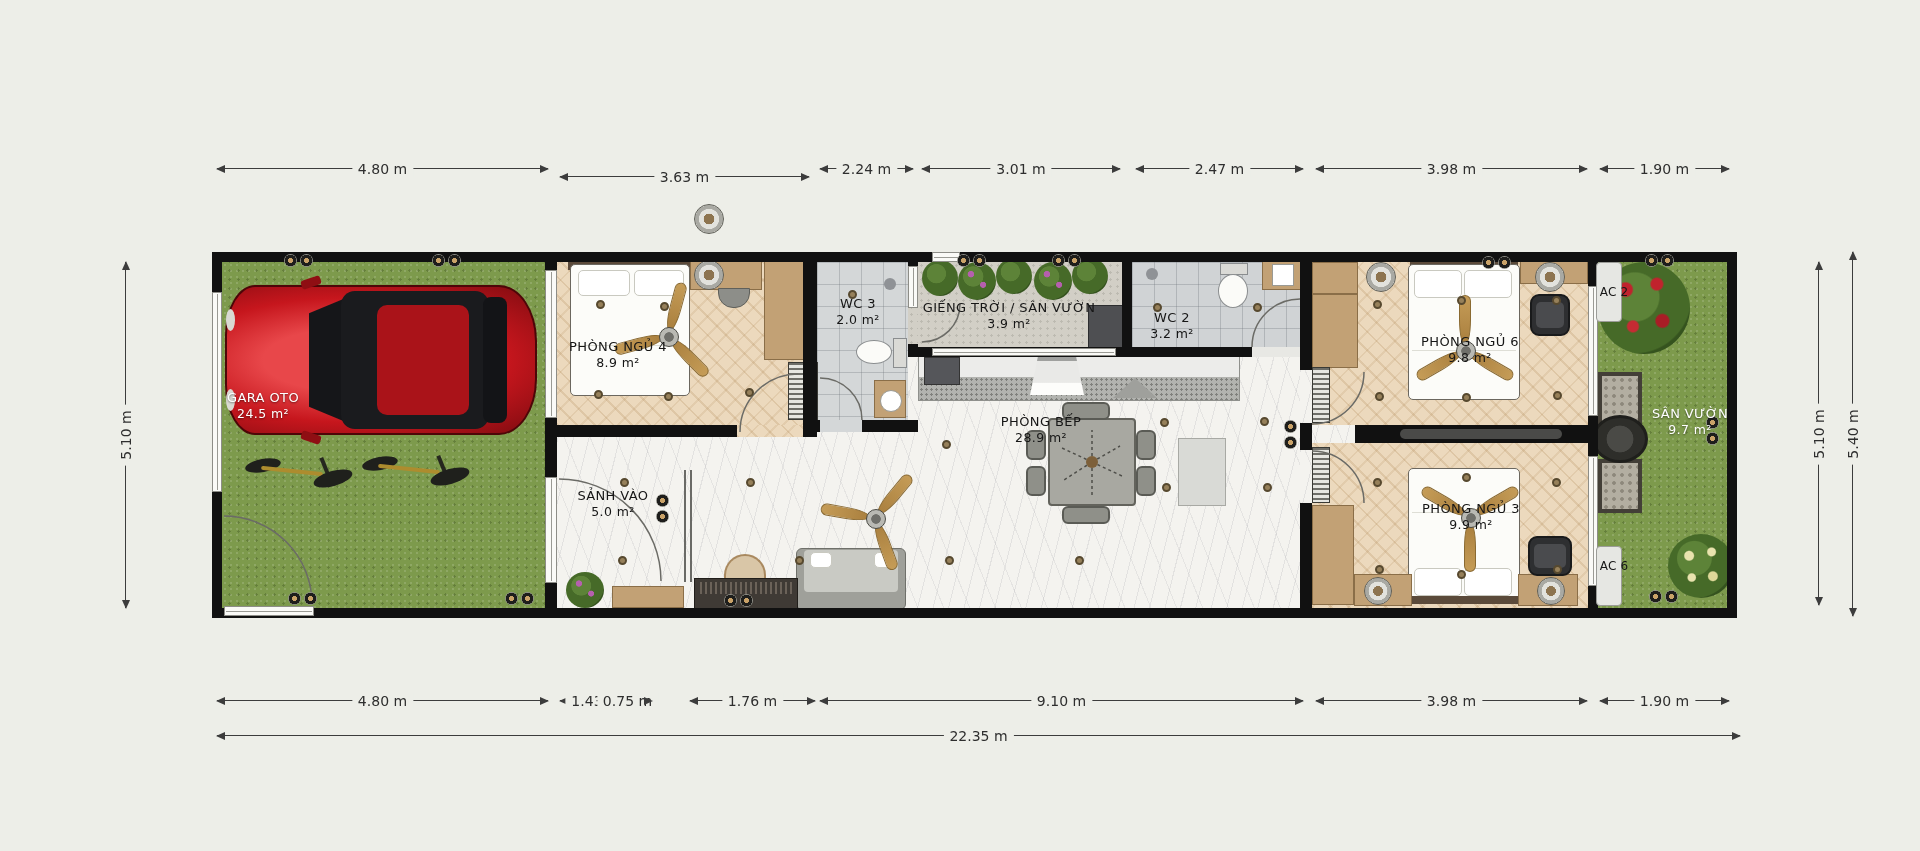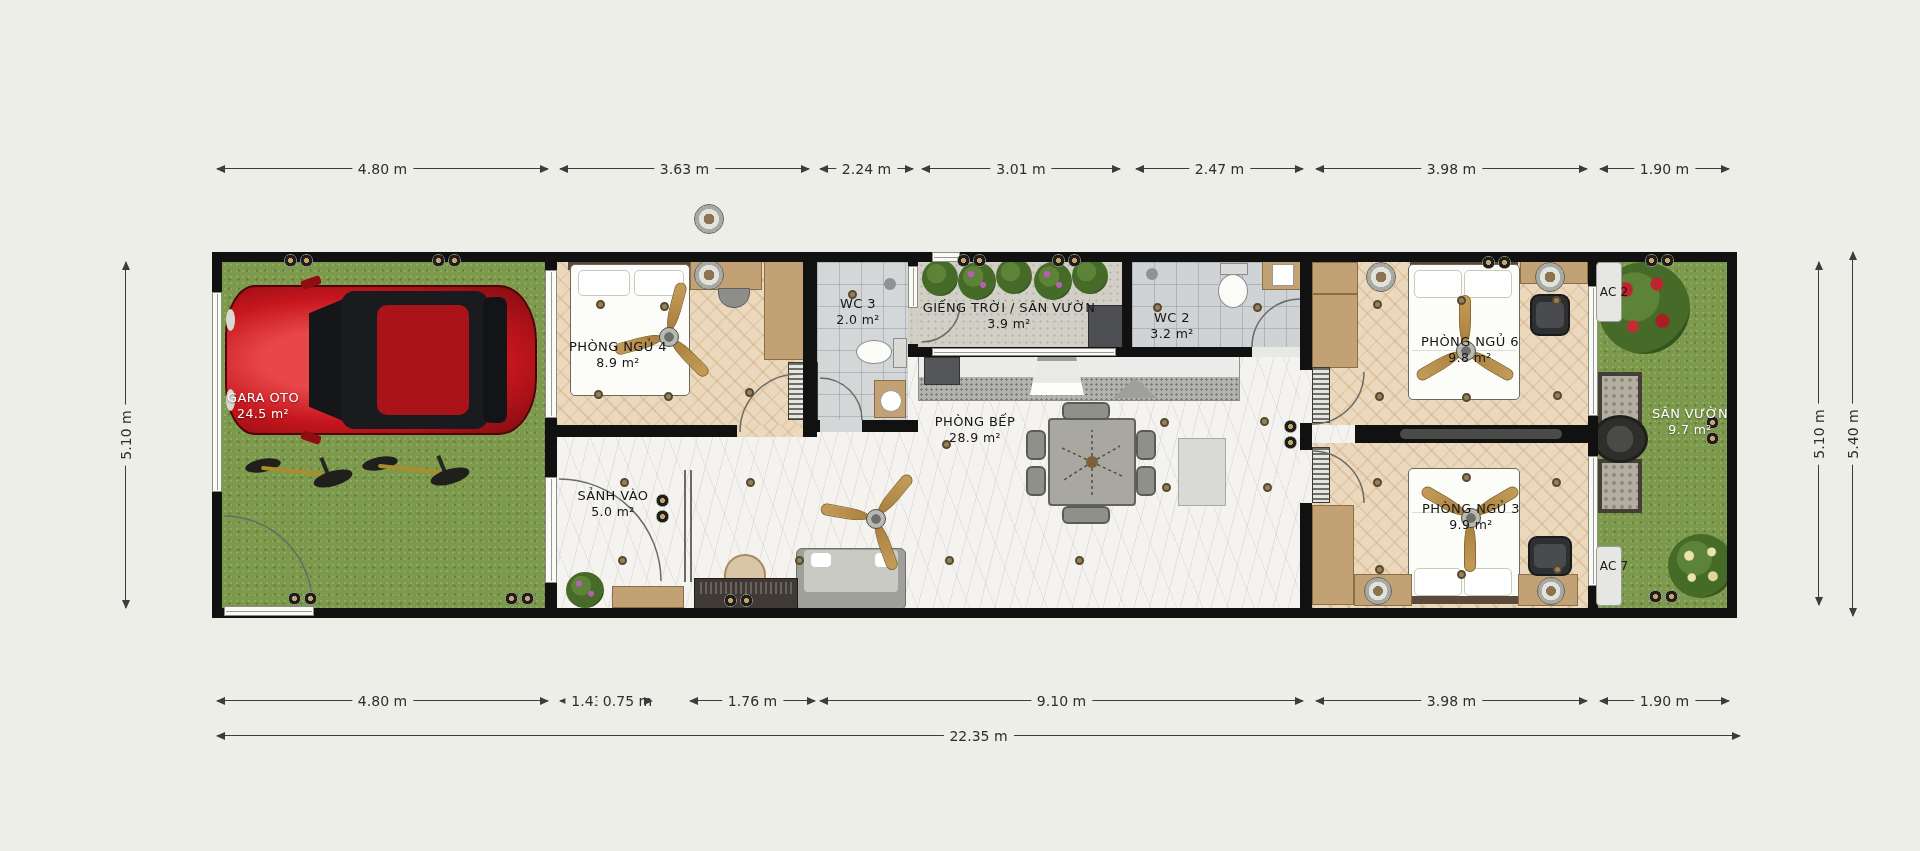--- a/index.html
+++ b/index.html
@@ -424,21 +424,21 @@
     <span class="ar">5.0 m²</span>
   </div>
   <div class="lbl" style="left:858px;top:296px">
     <span>WC 3</span>
     <span class="ar">2.0 m²</span>
   </div>
   <div class="lbl" style="left:1009px;top:300px">
     <span>GIẾNG TRỜI / SÂN VƯỜN</span>
     <span class="ar">3.9 m²</span>
   </div>
-  <div class="lbl" style="left:975px;top:414px">
+  <div class="lbl" style="left:1041px;top:414px">
     <span>PHÒNG BẾP</span>
     <span class="ar">28.9 m²</span>
   </div>
   <div class="lbl" style="left:1172px;top:310px">
     <span>WC 2</span>
     <span class="ar">3.2 m²</span>
   </div>
   <div class="lbl" style="left:1470px;top:334px">
     <span>PHÒNG NGỦ 6</span>
     <span class="ar">9.8 m²</span>
@@ -448,27 +448,27 @@
     <span class="ar">9.9 m²</span>
   </div>
   <div class="lbl white" style="left:1690px;top:406px">
     <span>SÂN VƯỜN</span>
     <span class="ar">9.7 m²</span>
   </div>
   <div class="lbl small" style="left:1614px;top:285px">
     <span>AC 2</span>
   </div>
   <div class="lbl small" style="left:1614px;top:559px">
-    <span>AC 7</span>
+    <span>AC 6</span>
   </div>
 
   <div class="dim" style="left:217px;top:168px;width:331px">
       <b>4.80 m</b>
     </div>
-  <div class="dim" style="left:560px;top:168px;width:249px">
+  <div class="dim" style="left:560px;top:176px;width:249px">
       <b>3.63 m</b>
     </div>
   <div class="dim" style="left:820px;top:168px;width:93px">
       <b>2.24 m</b>
     </div>
   <div class="dim" style="left:922px;top:168px;width:198px">
       <b>3.01 m</b>
     </div>
   <div class="dim" style="left:1136px;top:168px;width:167px">
       <b>2.47 m</b>

